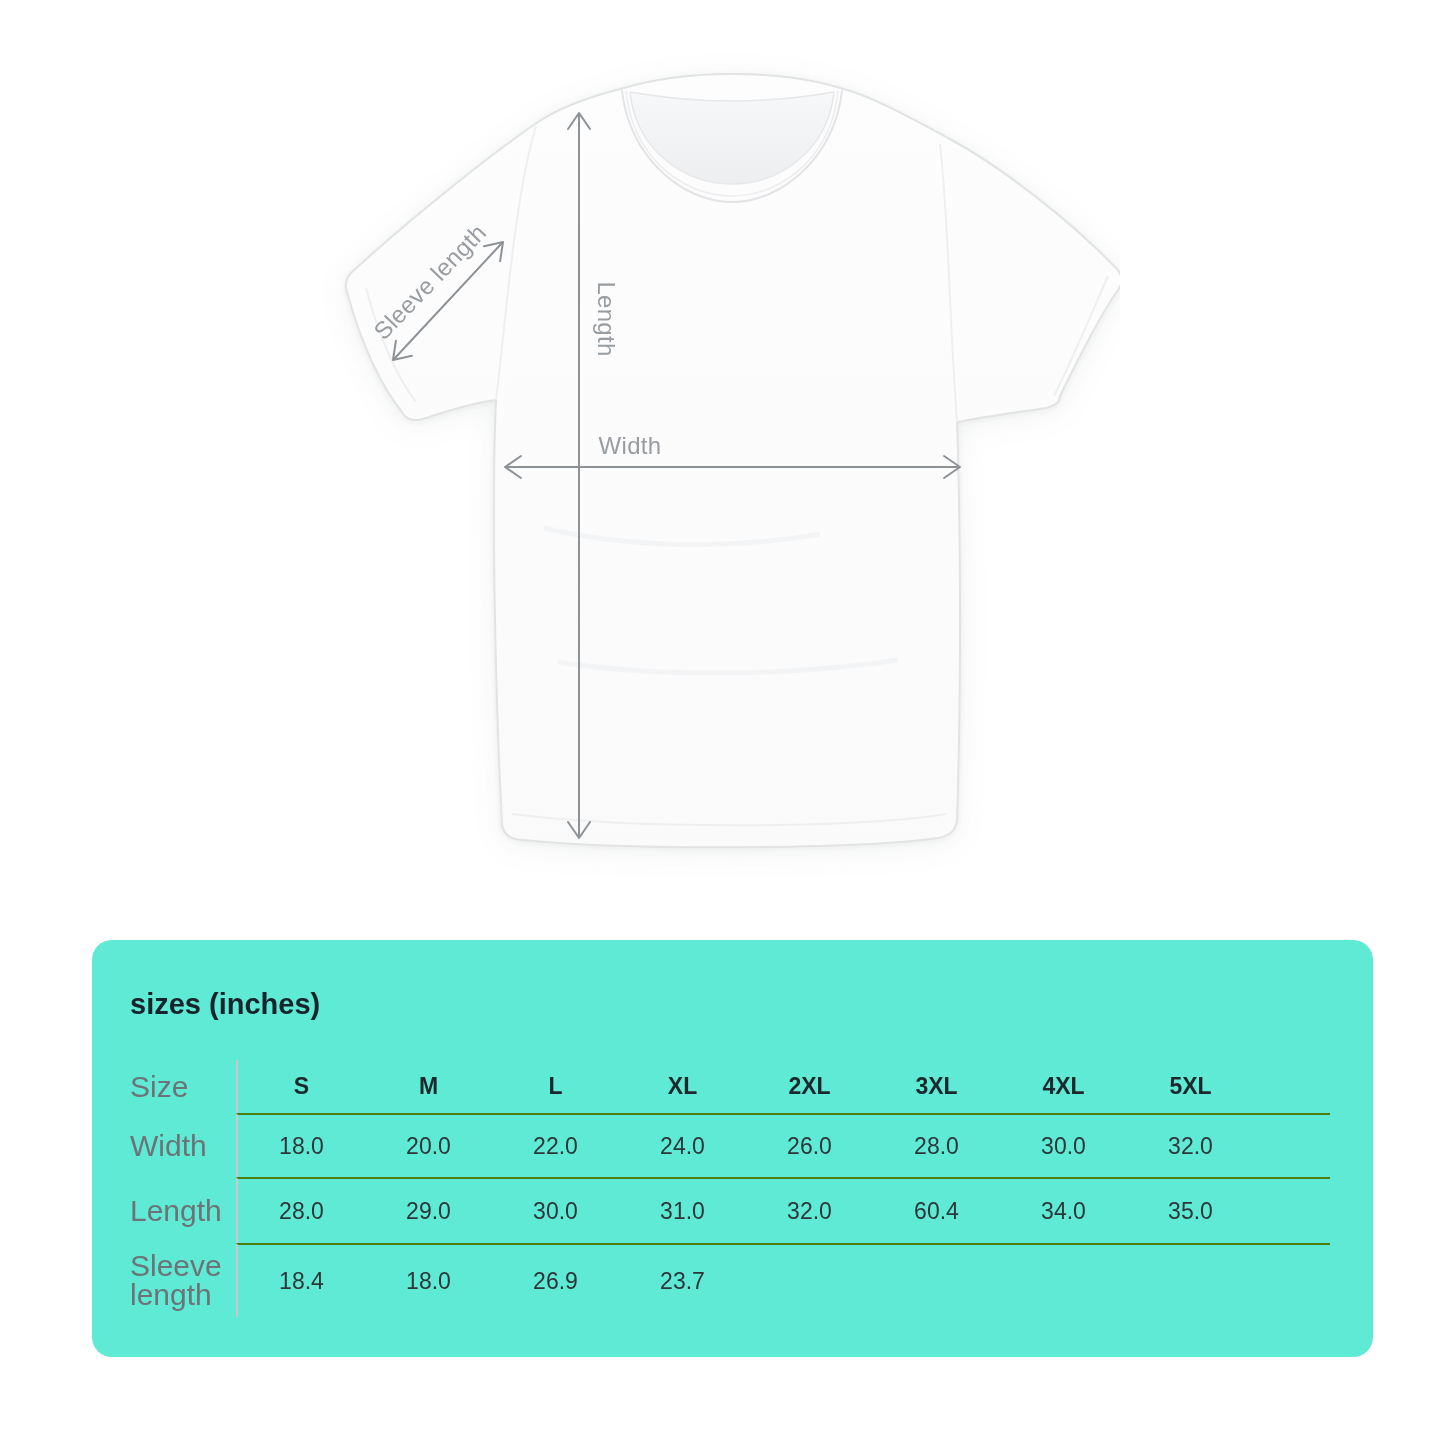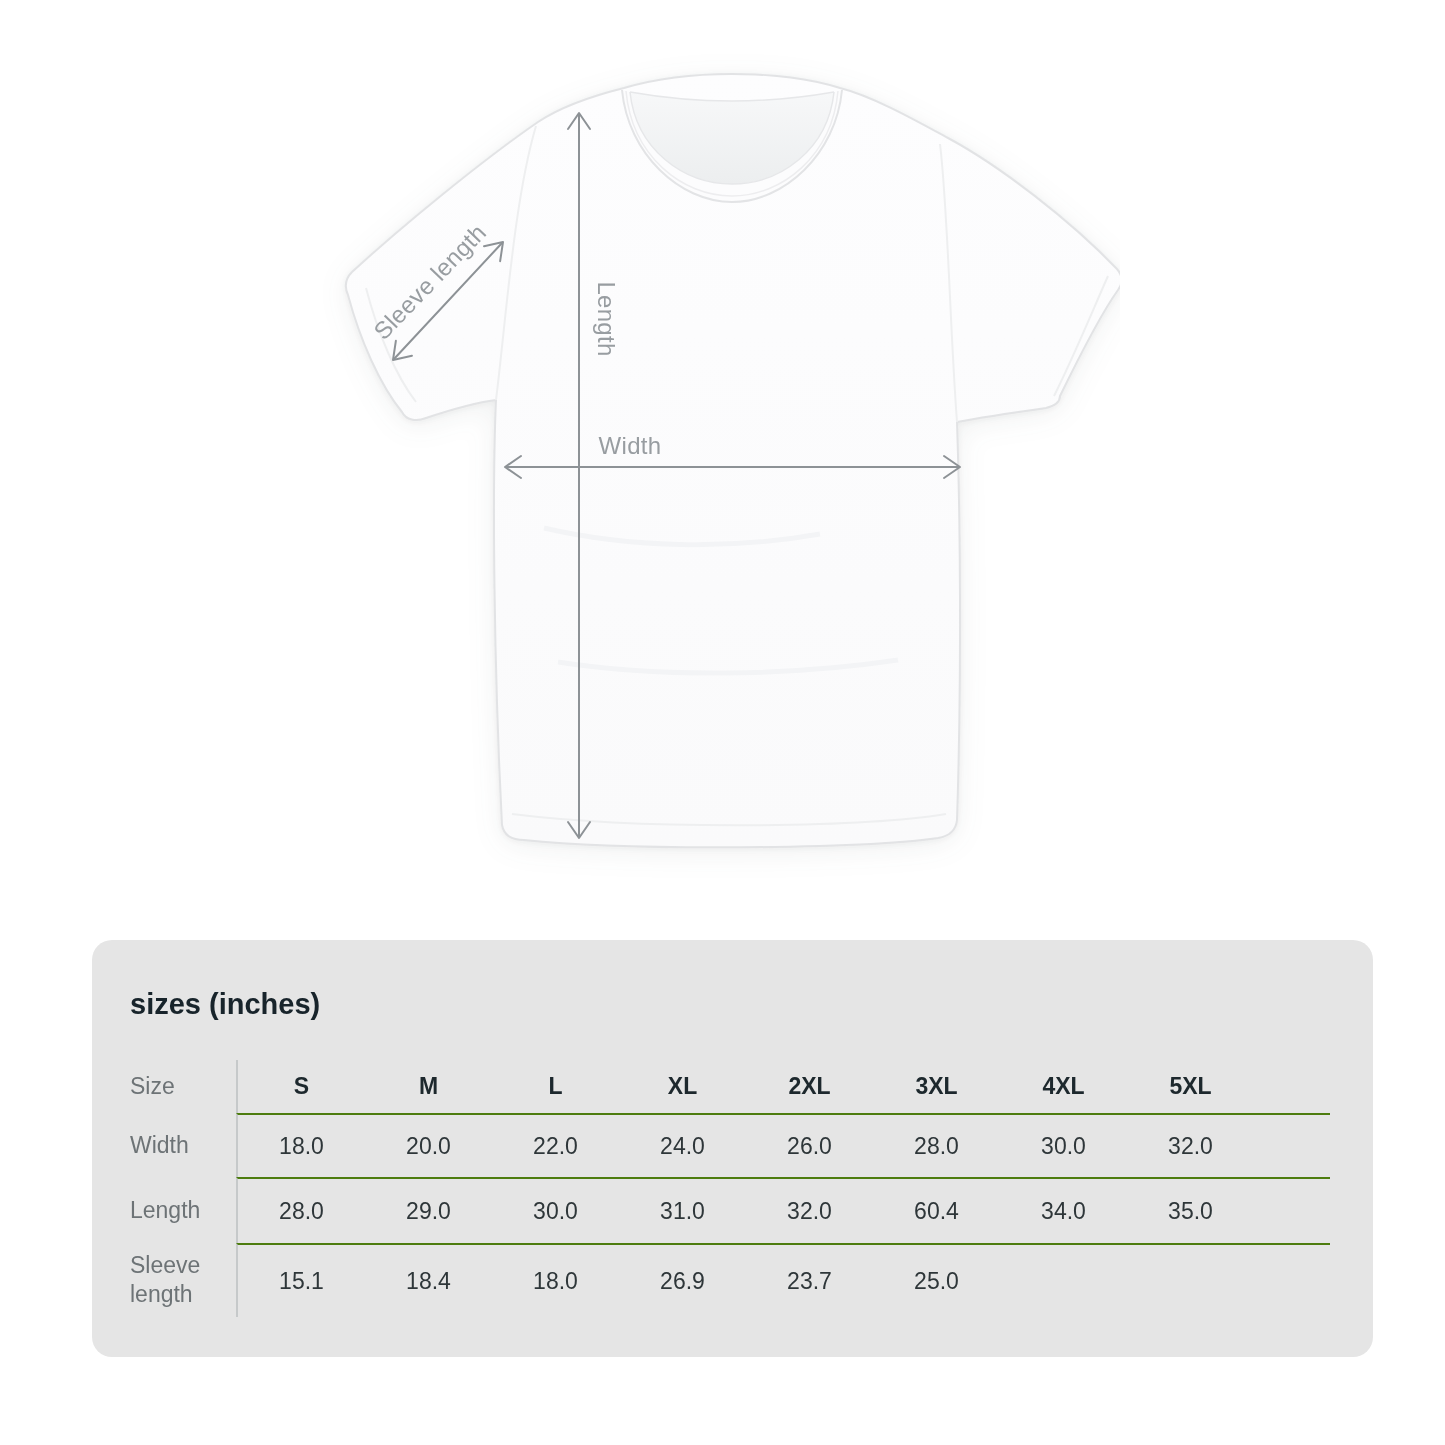--- a/index.html
+++ b/index.html
@@ -34,21 +34,21 @@
   .label-length { left: 306px; top: 269px; transform: translate(-50%, -50%) rotate(90deg); }
   .label-sleeve { left: 130px; top: 232px; transform: translate(-50%, -50%) rotate(-46deg); }
 
   
   .size-panel {
     position: absolute;
     left: 92px;
     top: 940px;
     width: 1281px;
     height: 417px;
-    background: #e5e5e5;
+    background: #5eead4;
     border-radius: 20px;
   }
   .panel-title {
     position: absolute;
     left: 38px;
     top: 46px;
     font-size: 29px;
     font-weight: 700;
     color: #18242b;
     line-height: 36px;
@@ -57,21 +57,21 @@
     position: absolute;
     left: 38px;
     top: 120px;
     width: 1200px;
   }
   .trow { display: grid; grid-template-columns: 106px 1094px; }
   .trow .tlabel {
     display: flex;
     align-items: center;
     color: #6d7376;
-    font-size: 23px;
+    font-size: 30px;
     line-height: 29px;
   }
   .trow .tdata {
     display: grid;
     grid-template-columns: repeat(8, 127px) 1fr;
     align-items: stretch;
     border-left: 2px solid #c6c9ca;
   }
   .trow.vals .tdata { border-top: 2px solid #4d7c0f; }
   .tcell {
@@ -234,26 +234,24 @@
           <div class="tcell">60.4</div>
           <div class="tcell">34.0</div>
           <div class="tcell">35.0</div>
           <div class="tcell"></div>
         </div>
       </div>
 
       <div class="trow vals r3">
         <div class="tlabel">Sleeve length</div>
         <div class="tdata">
-          <div class="tcell">15.1</div>
           <div class="tcell">18.4</div>
           <div class="tcell">18.0</div>
           <div class="tcell">26.9</div>
           <div class="tcell">23.7</div>
-          <div class="tcell">25.0</div>
           <div class="tcell"></div>
         </div>
       </div>
 
     </div>
   </div>
 
 </div>
 
 </body></html>

